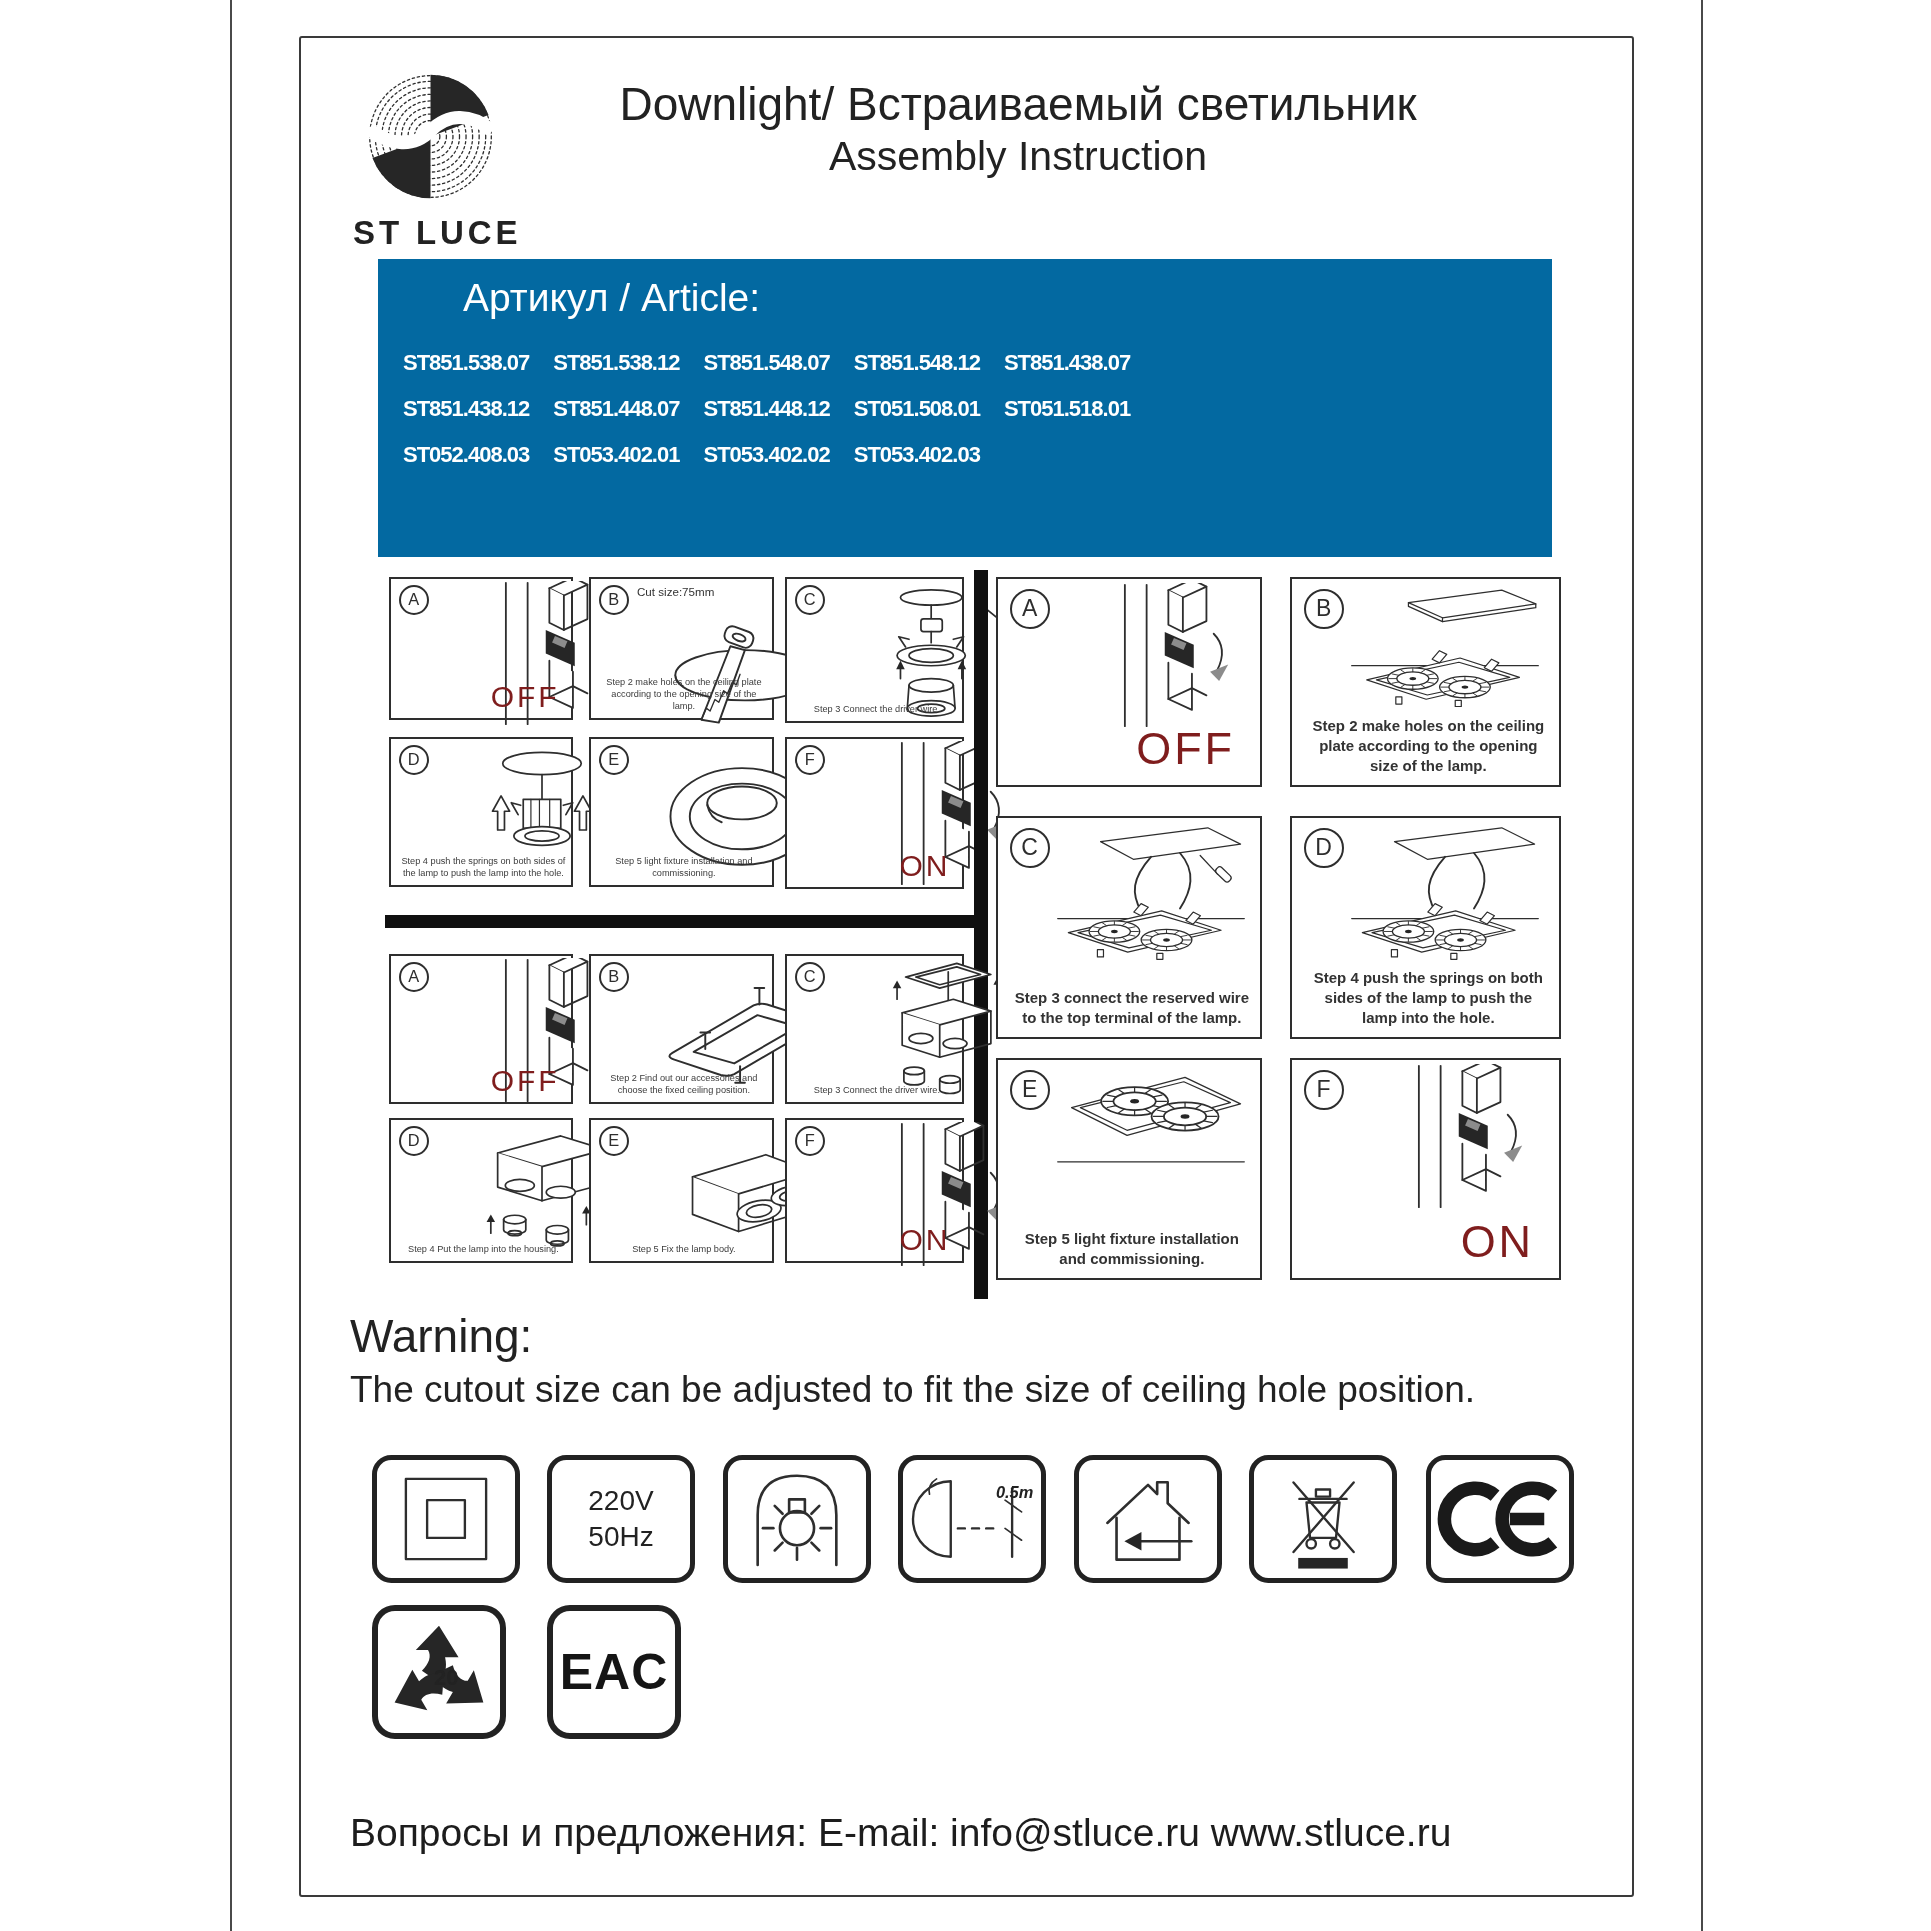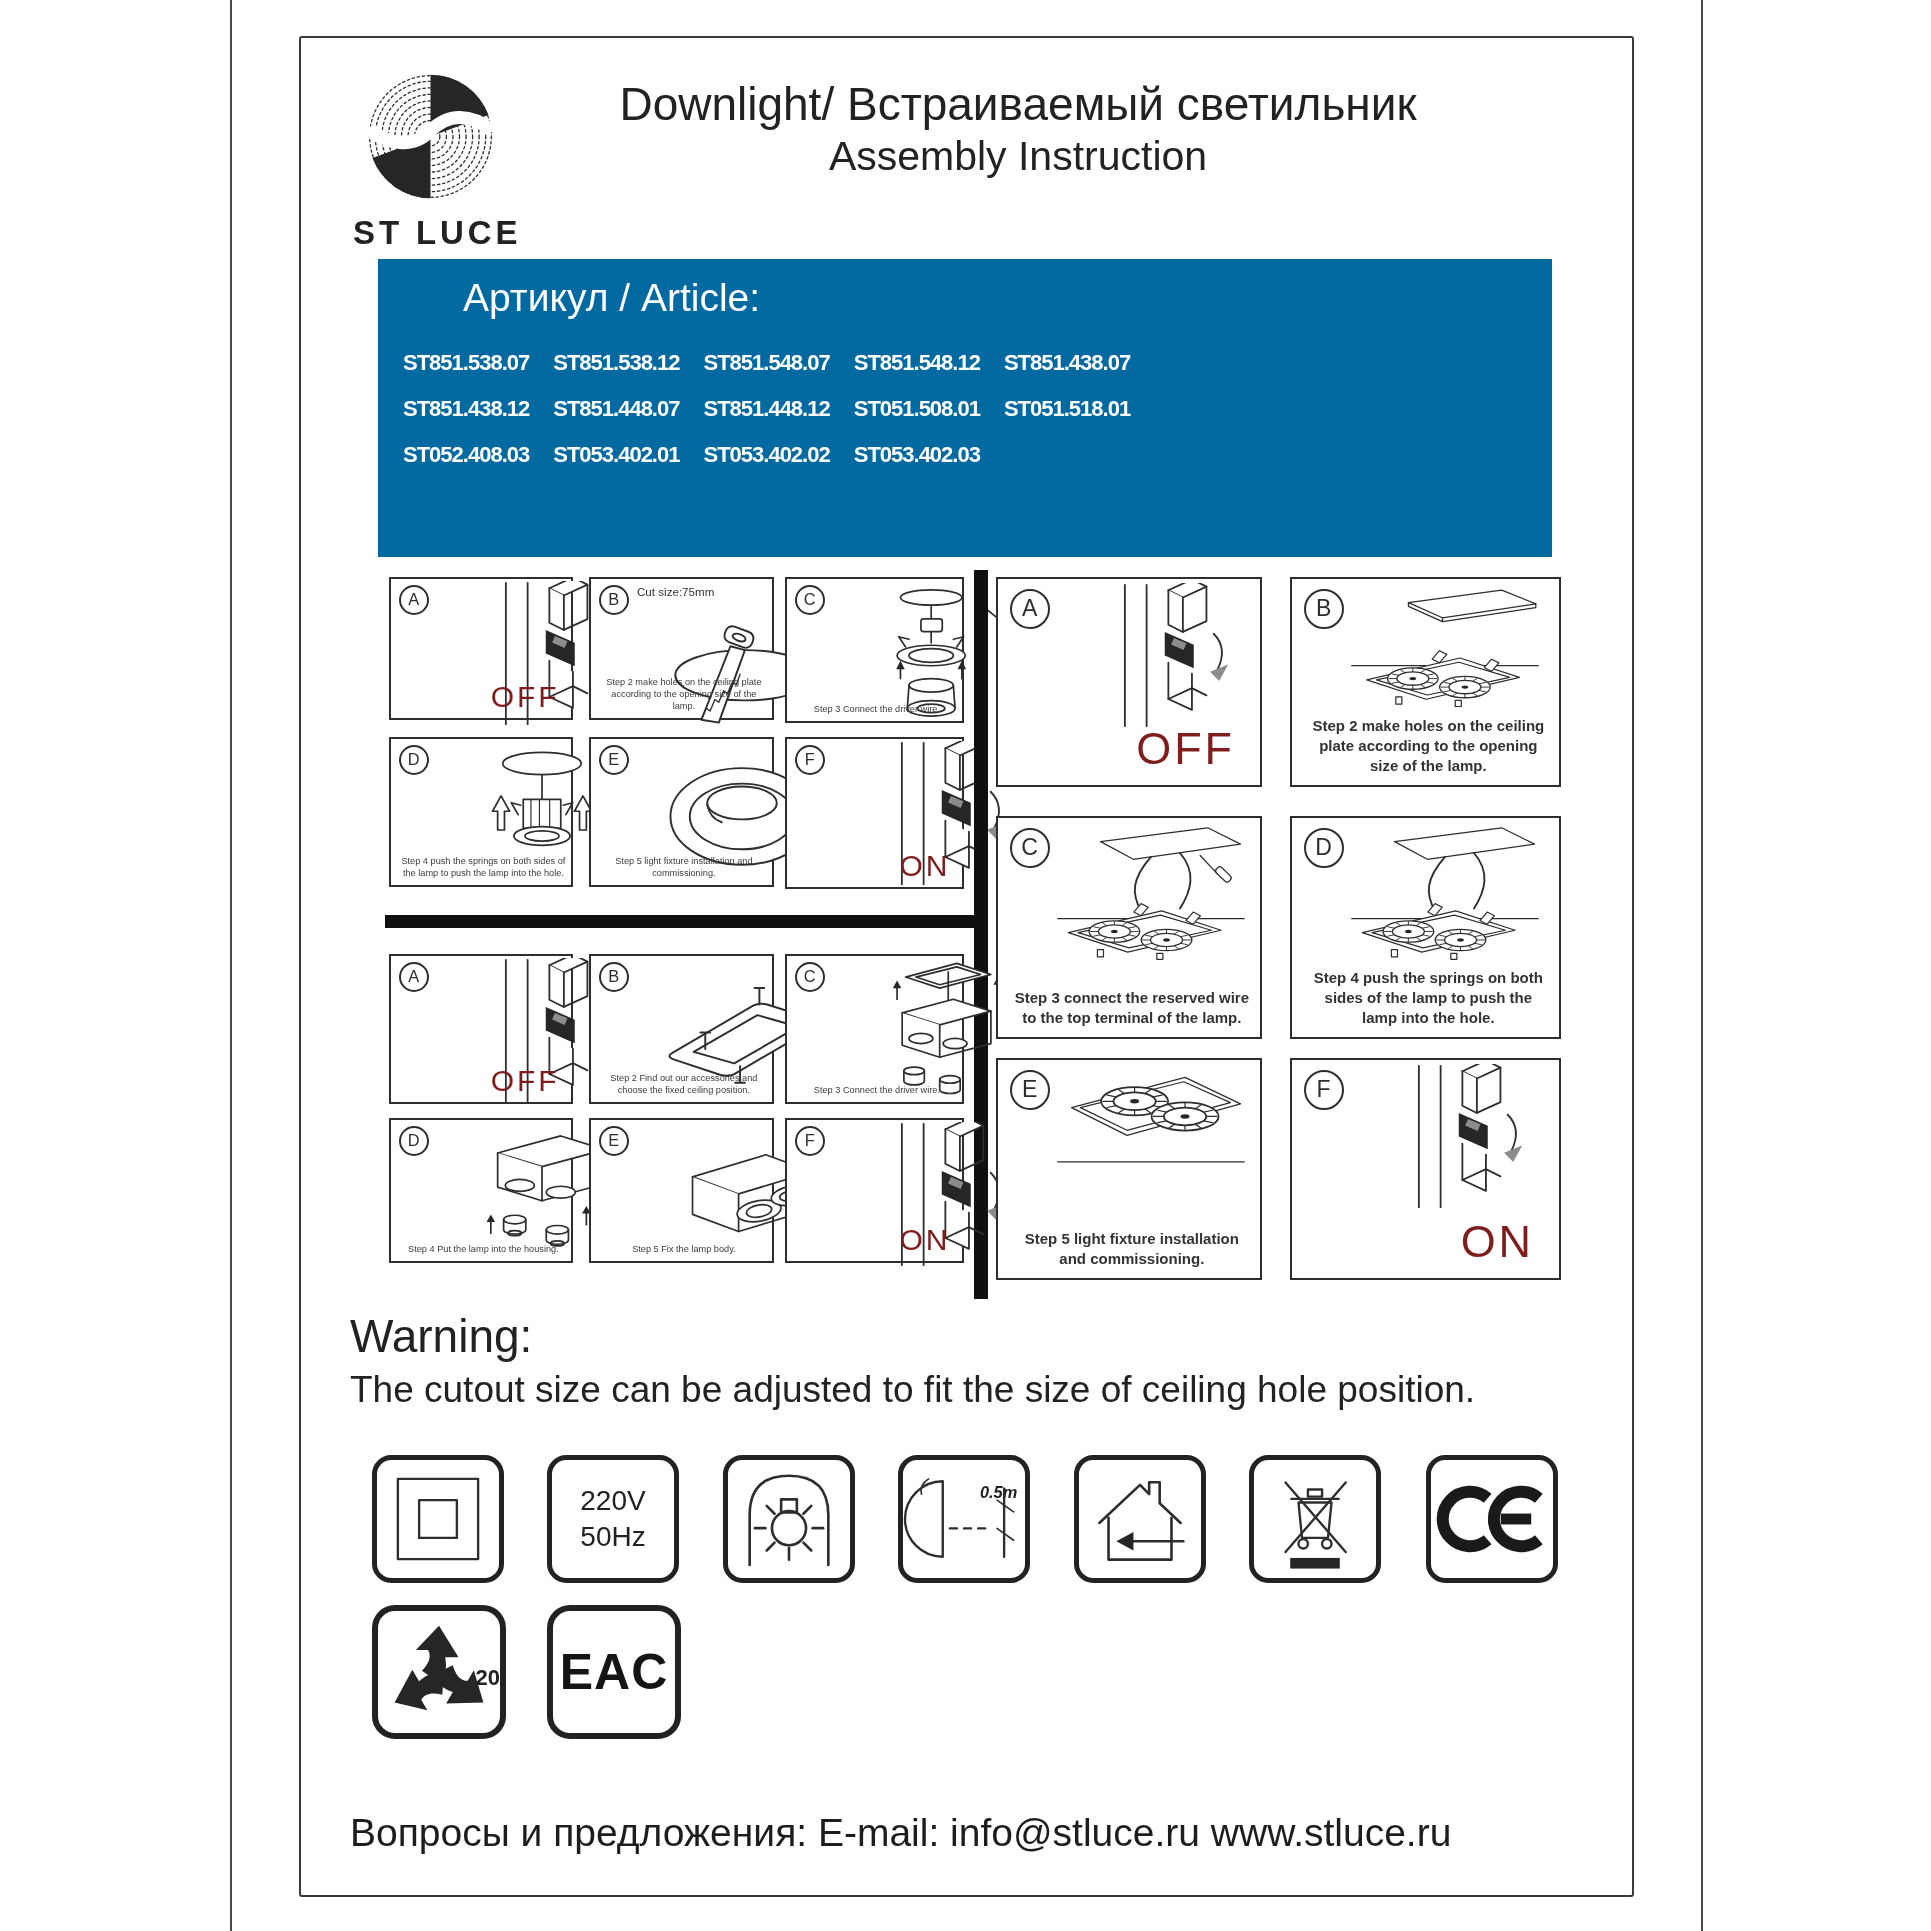--- a/index.html
+++ b/index.html
@@ -42,27 +42,27 @@
   svg .ln, svg .w, svg text{stroke:#2e2e2e;stroke-width:2;fill:none;stroke-linecap:round;stroke-linejoin:round;}
   svg .w{fill:#ffffff;}
   svg .k{fill:#262626;stroke:none;}
   svg .g{fill:#8c8c8c;stroke:none;}
   svg .thin{stroke-width:1.4;}
   svg .thick{stroke-width:3;}
   
   .warn-title{position:absolute;left:350px;top:1309px;font-size:46px;color:#222;}
   .warn-text{position:absolute;left:350px;top:1369px;font-size:37px;color:#222;}
   
-  .badge-box{position:absolute;width:132px;height:128px;border:5.8px solid #222;border-radius:19.3px;
+  .badge-box{position:absolute;width:148px;height:128px;border:5.8px solid #222;border-radius:19.3px;
              background:#fff;box-sizing:border-box;}
   .badge-box svg{position:absolute;left:0;top:0;width:100%;height:100%;}
   .badge-text{position:absolute;left:0;right:0;top:50%;transform:translateY(-50%);
               text-align:center;font-size:28px;line-height:1.3;color:#222;font-weight:500;}
   .dist-text{position:absolute;right:7.7px;top:23px;font-size:16.4px;font-weight:bold;color:#222;font-style:italic;}
-  .recycle-num{position:absolute;left:12px;right:0;top:54px;text-align:right;font-size:22px;font-weight:bold;color:#222;padding-left:44px;}
+  .recycle-num{position:absolute;left:12px;right:0;top:54px;text-align:left;font-size:22px;font-weight:bold;color:#222;padding-left:44px;}
   .eac-text{position:absolute;left:0;right:0;top:50%;transform:translateY(-50%);text-align:center;
             font-size:50px;font-weight:bold;letter-spacing:1px;color:#151515;}
   .footer-text{position:absolute;left:350px;top:1811px;font-size:39px;color:#1d1d1d;}
 </style>
 </head>
 <body>
 
 <svg width="0" height="0" style="position:absolute">
   <defs>
     <symbol id="art-switch" viewBox="0 0 200 160">

